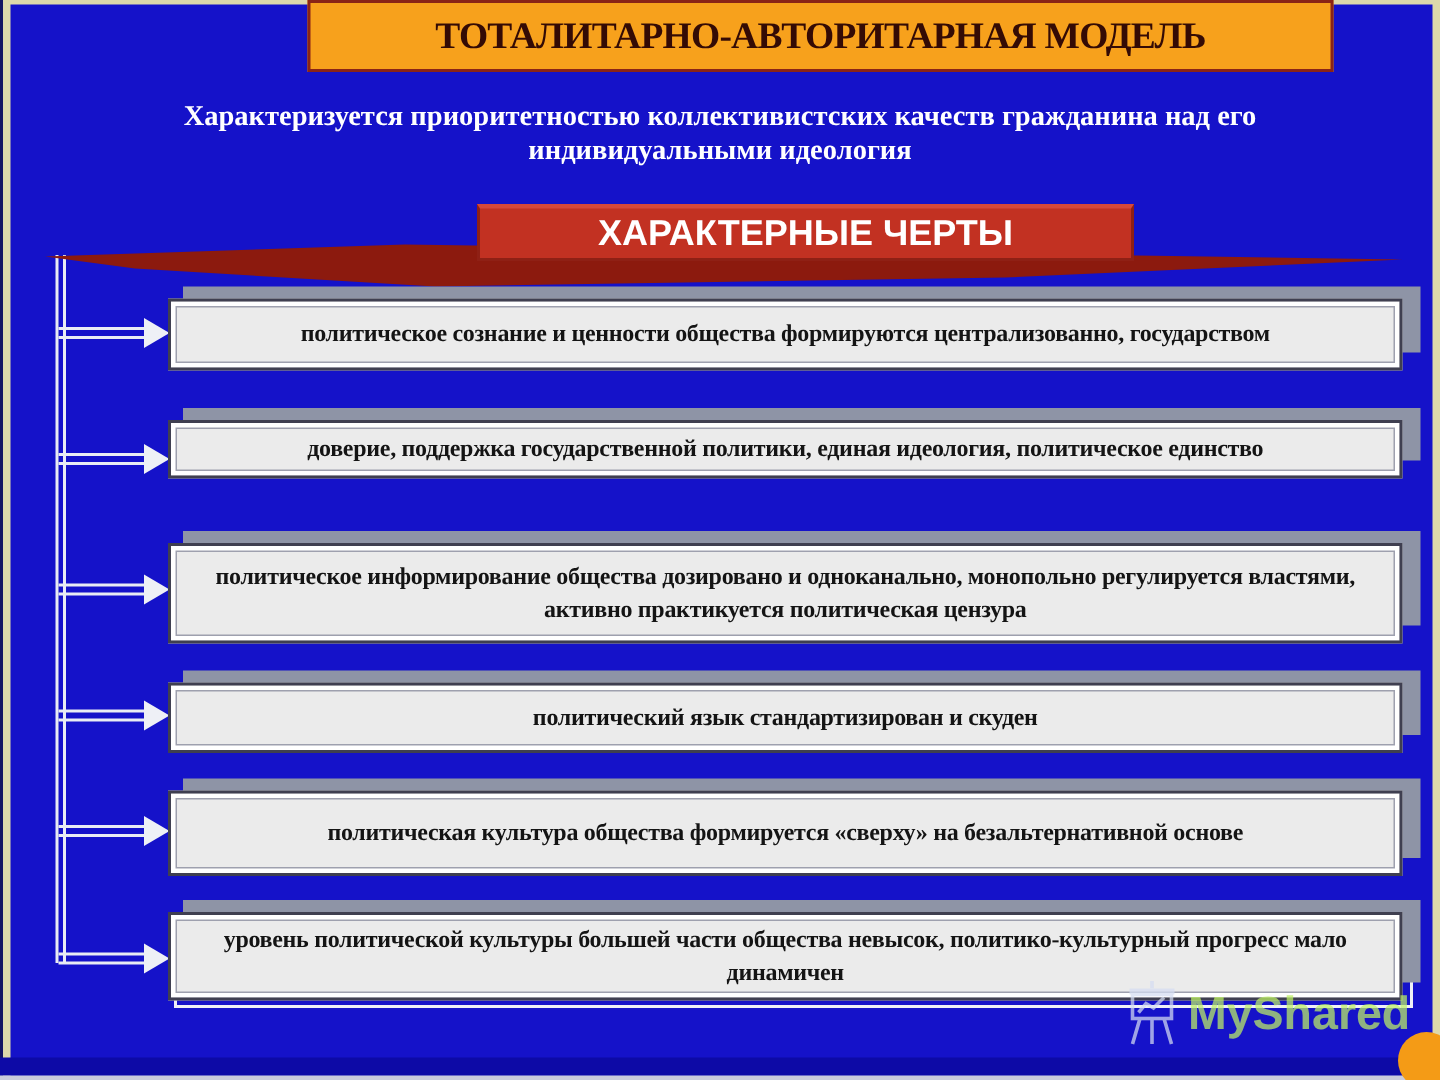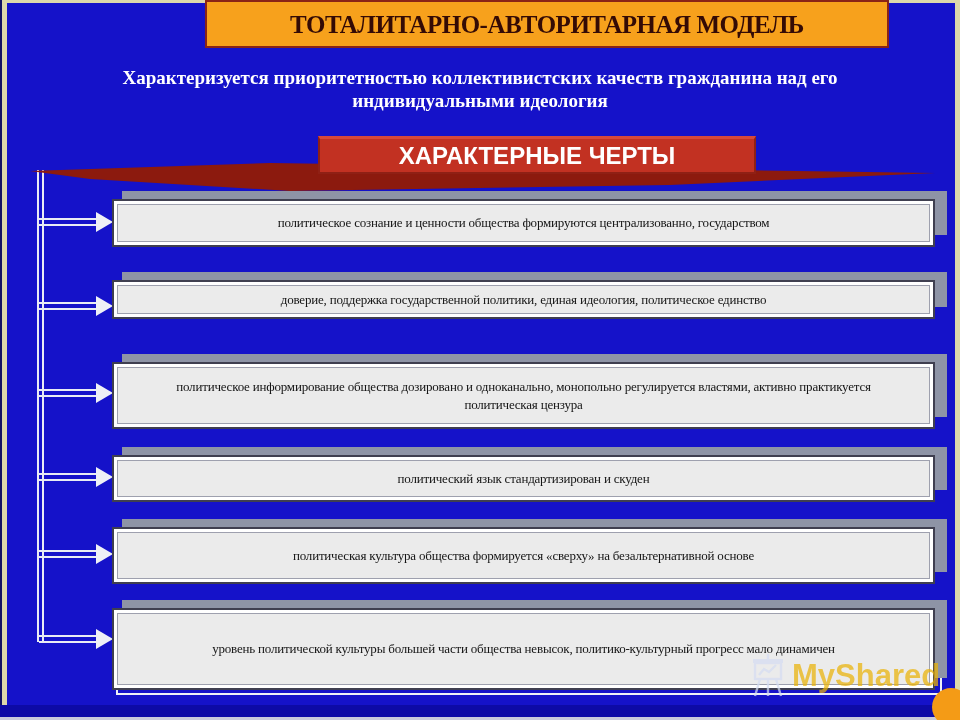--- a/index.html
+++ b/index.html
@@ -66,35 +66,35 @@
 
   
   .fwrap{position:absolute;left:112px;width:823px;}
   .fshadow{position:absolute;top:-8px;left:10px;right:-12px;bottom:12px;background:#8e94a6;}
   .ghost{position:absolute;left:4px;top:4px;right:-7px;bottom:-5px;border:2px solid #eef0f6;}
   .fbox{
     position:absolute;inset:0;box-sizing:border-box;
     background:#ebebeb;border:2px solid #3f3f50;
     box-shadow:inset 0 0 0 3px #ffffff, inset 0 0 0 4px #9ea0ae;
     display:flex;align-items:center;justify-content:center;
-    text-align:center;color:#141414;font-weight:normal;font-size:13px;line-height:1.32;
+    text-align:center;color:#141414;font-weight:bold;font-size:16px;line-height:1.32;
     padding:2px 28px;letter-spacing:-0.2px;
   }
   .b1{top:199px;height:48px;} .b2{top:280px;height:39px;border-radius:26px;} .b3{top:362px;height:67px;}
-  .b4{top:455px;height:47px;} .b5{top:527px;height:57px;} .b6{top:608px;height:82px;}
+  .b4{top:455px;height:47px;} .b5{top:527px;height:57px;} .b6{top:608px;height:59px;}
   .a1{top:218px;} .a2{top:302px;} .a3{top:389px;} .a4{top:473px;} .a5{top:550px;} .a6{top:635px;}
 
   
   .watermark{
     position:absolute;left:750px;top:652px;display:flex;align-items:center;gap:6px;
     opacity:0.72;pointer-events:none;
   }
   .watermark .wm-text{
     font-family:"Liberation Sans", sans-serif;font-weight:bold;font-size:31px;
-    color:#eab308;white-space:nowrap;
+    color:#bef264;white-space:nowrap;
   }
 
   
   .corner-dot{
     position:absolute;left:932px;top:688px;width:38px;height:38px;border-radius:50%;
     background:#f49b16;
   }
 </style>
 </head>
 <body>

